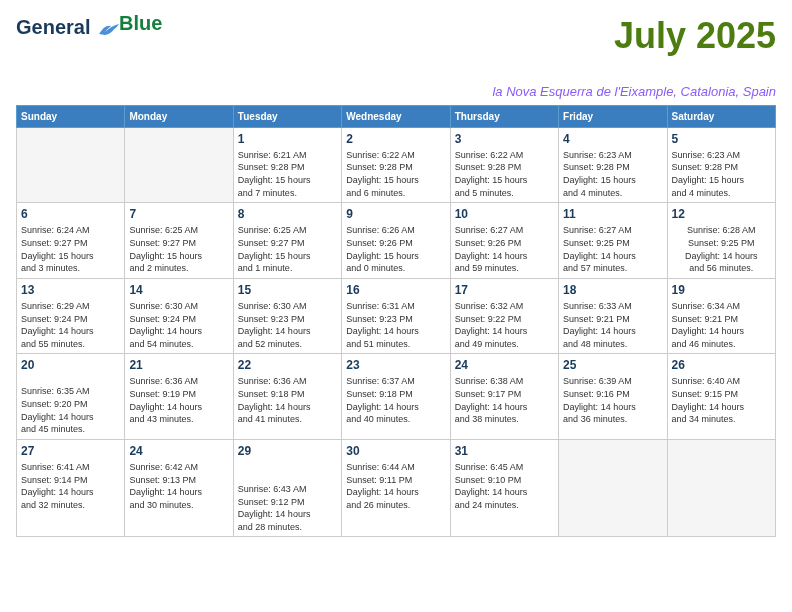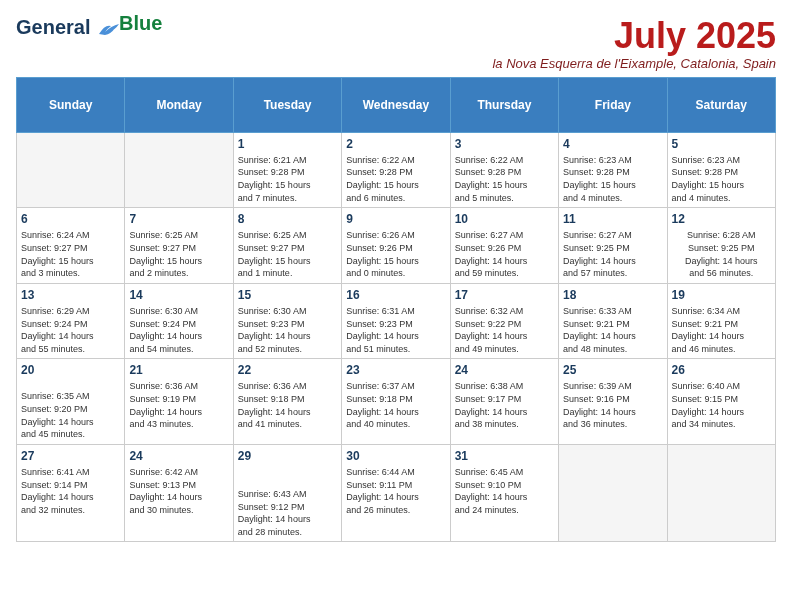--- a/index.html
+++ b/index.html
@@ -20,40 +20,41 @@
       display: flex;
       flex-direction: row;
       align-items: flex-start;
     }
     .title-block {
       text-align: right;
     }
     .month-title {
       font-size: 36px;
       font-weight: bold;
-      color: #b91c1c;
+      color: #4d7c0f;
       line-height: 1.1;
     }
     .subtitle {
       font-size: 13px;
-      color: #7f1d1d;
+      color: #8b5cf6;
       font-style: italic;
+      margin-top: 28px;
     }
     table {
       width: 100%;
       border-collapse: collapse;
       margin-top: 6px;
     }
     th {
       background-color: #3a7ebf;
       color: #fff;
-      font-size: 12px;
+      font-size: 10px;
       font-weight: bold;
-      padding: 20px 4px;
-      text-align: center;
+      padding: 5px 4px;
+      text-align: left;
       border: 1px solid #5a9ed0;
     }
     td {
       vertical-align: top;
       border: 1px solid #ccc;
       padding: 3px 4px;
       width: 108px;
       min-height: 70px;
       background: #fff;
       font-size: 9.5px;

